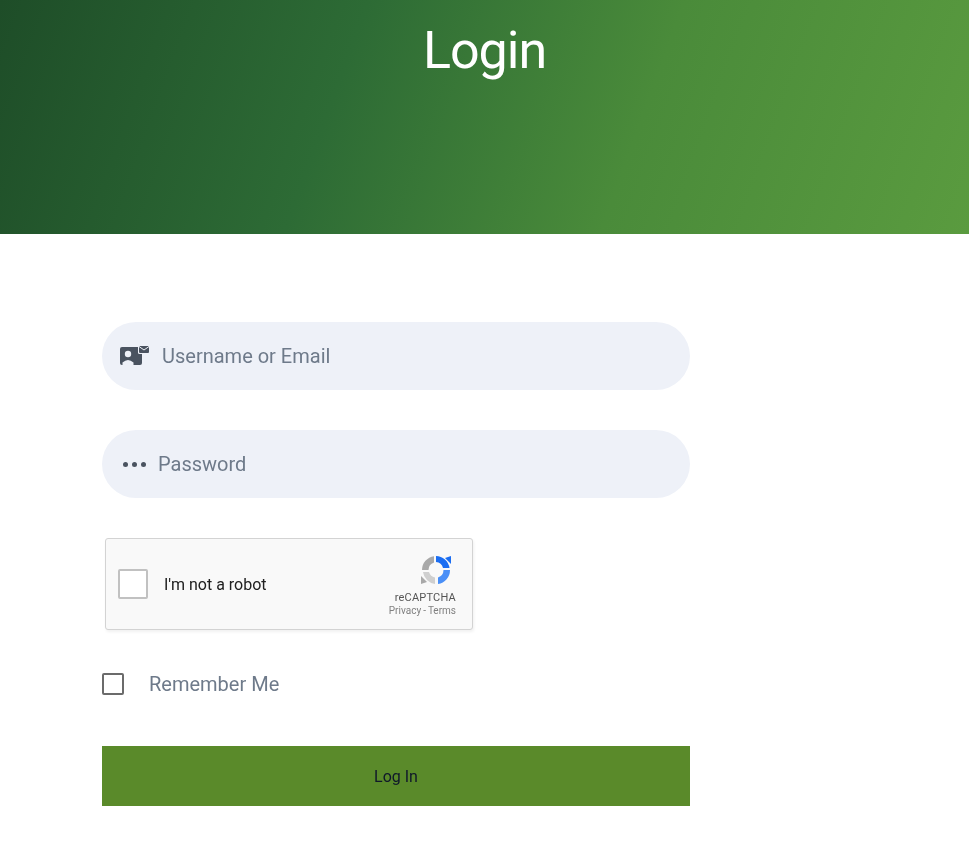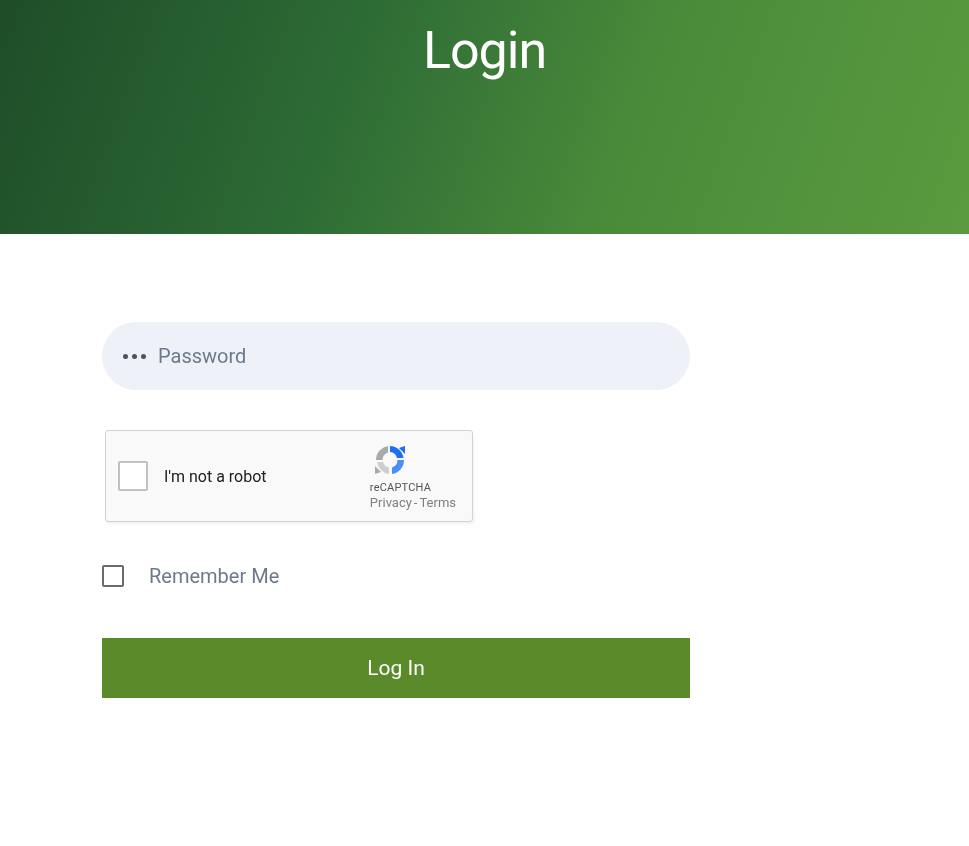--- a/index.html
+++ b/index.html
@@ -100,39 +100,39 @@
       cursor: pointer;
     }
     .recaptcha-label {
       font-size: 16px;
       color: #202020;
       flex: 1;
     }
     .recaptcha-right {
       display: flex;
       flex-direction: column;
-      align-items: flex-start;
+      align-items: flex-end;
       gap: 1px;
       padding-right: 4px;
     }
     .recaptcha-logo {
       width: 40px;
       height: 36px;
       display: flex;
       align-items: center;
       justify-content: center;
     }
     .recaptcha-brand {
       font-size: 11px;
       color: #555;
       letter-spacing: 0.2px;
       margin-top: 2px;
     }
     .recaptcha-links {
-      font-size: 13px;
+      font-size: 10px;
       color: #808080;
     }
     .recaptcha-links a {
       color: #808080;
       text-decoration: none;
     }
     .recaptcha-sep {
       padding: 0 2px;
     }
     .remember-row {
@@ -153,41 +153,54 @@
       flex-shrink: 0;
     }
     .remember-label {
       font-size: 20px;
       color: #6e7a8a;
     }
     .login-btn {
       width: 588px;
       height: 60px;
       background: #5a8a2a;
-      color: #ffffff;
+      color: #0f172a;
       border: none;
-      font-size: 21px;
+      font-size: 16px;
       font-weight: 400;
       cursor: pointer;
       font-family: inherit;
       display: flex;
       align-items: center;
       justify-content: center;
       margin-top: 28px;
     }
   </style>
 </head>
 <body>
 
 <div class="hero">
   <h1 class="hero-title">Login</h1>
 </div>
 
 <div class="form-container">
 
+  <div class="input-wrap">
+    <span class="input-icon">
+      <svg width="30" height="22" viewBox="0 0 30 22">
+        <rect x="0" y="2" width="22" height="18" rx="2" fill="#4a5360"></rect>
+        <circle cx="8" cy="9" r="3.2" fill="#eef1f8"></circle>
+        <path d="M 2.5 17.5 Q 8 12.5 13.5 17.5 L 13.5 20 L 2.5 20 Z" fill="#eef1f8"></path>
+        <rect x="18" y="0" width="12" height="9" rx="1.5" fill="#eef1f8"></rect>
+        <rect x="19" y="1" width="10" height="7" rx="1" fill="#4a5360"></rect>
+        <path d="M 19 1.5 L 24 5 L 29 1.5" stroke="#eef1f8" stroke-width="1" fill="none"></path>
+      </svg>
+    </span>
+    <input type="text" class="text-input" placeholder="Username or Email" style="">
+  </div>
 
   <div class="input-wrap">
     <span class="dots">
       <span></span>
         <span></span>
         <span></span>
     </span>
     <input type="password" class="text-input" placeholder="Password" style="">
   </div>
 

